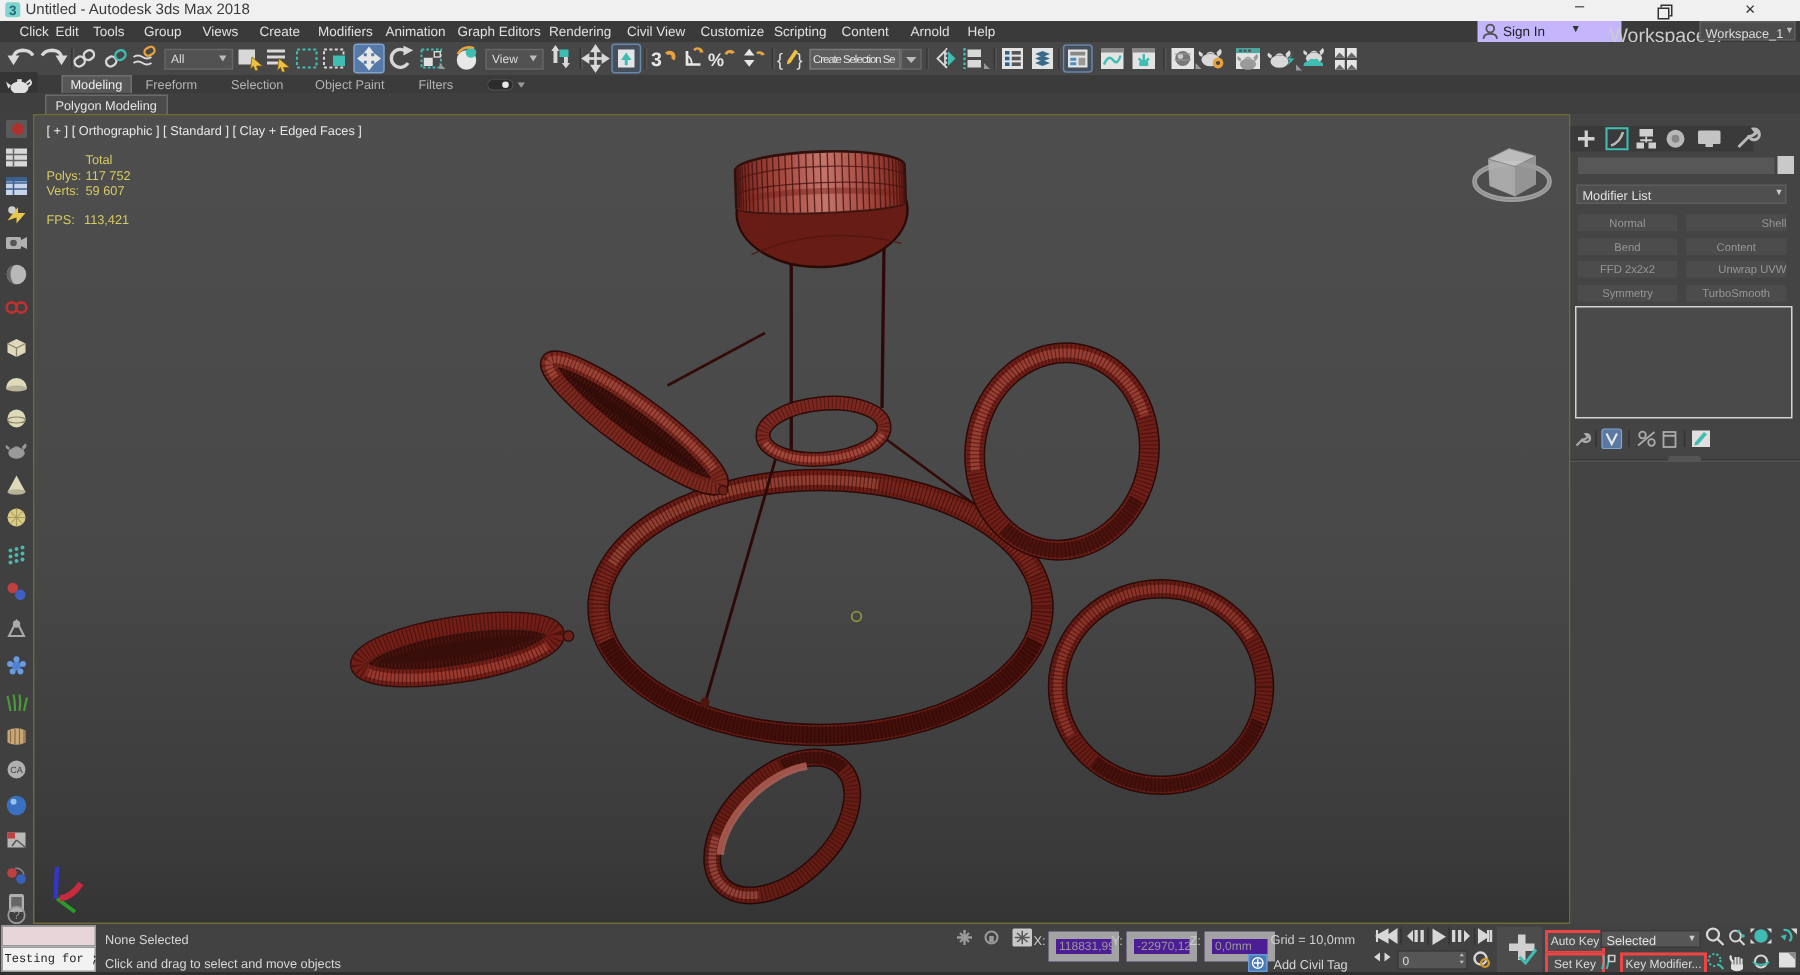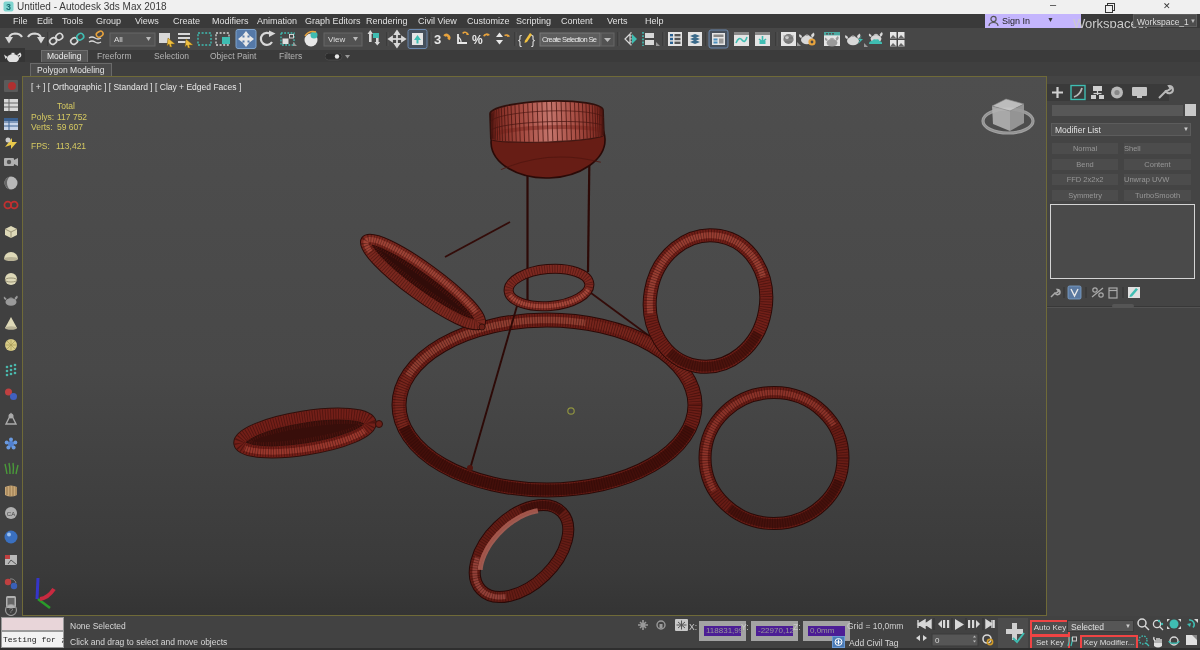--- a/index.html
+++ b/index.html
@@ -47,35 +47,35 @@
     <text x="5.5" y="9" font-size="9" font-weight="bold" fill="#1c6e74" text-anchor="middle" font-family="Liberation Sans">3</text>
   </svg>
   <div id="titletext" class="abs">Untitled - Autodesk 3ds Max 2018</div>
   <div class="abs winbtn" style="left:1050px;top:-2px;font-size:11px">–</div>
   <div class="abs winbtn" style="left:1107px;top:3px;width:6px;height:6px;border:1px solid #333"></div>
   <div class="abs winbtn" style="left:1105px;top:5px;width:6px;height:6px;border:1px solid #333;background:#f0f0f0"></div>
   <div class="abs winbtn" style="left:1163px;top:1px;font-size:9px">✕</div>
 
   <div id="menubar" class="abs"></div>
   <div class="abs" style="top:14px;left:0;width:1200px;height:14px;font-size:9px;color:#e0e0e0">
-    <span class="m abs" style="left:13px;top:2px">File</span>
+    <span class="m abs" style="left:13px;top:2px">Click</span>
     <span class="m abs" style="left:37px;top:2px">Edit</span>
     <span class="m abs" style="left:62px;top:2px">Tools</span>
     <span class="m abs" style="left:96px;top:2px">Group</span>
     <span class="m abs" style="left:135px;top:2px">Views</span>
     <span class="m abs" style="left:173px;top:2px">Create</span>
     <span class="m abs" style="left:212px;top:2px">Modifiers</span>
     <span class="m abs" style="left:257px;top:2px">Animation</span>
     <span class="m abs" style="left:305px;top:2px">Graph Editors</span>
     <span class="m abs" style="left:366px;top:2px">Rendering</span>
     <span class="m abs" style="left:418px;top:2px">Civil View</span>
     <span class="m abs" style="left:467px;top:2px">Customize</span>
     <span class="m abs" style="left:516px;top:2px">Scripting</span>
     <span class="m abs" style="left:561px;top:2px">Content</span>
-    <span class="m abs" style="left:607px;top:2px">Verts</span>
+    <span class="m abs" style="left:607px;top:2px">Arnold</span>
     <span class="m abs" style="left:645px;top:2px">Help</span>
   </div>
 
   <div class="abs" style="left:985px;top:14px;width:96px;height:14px;background:#c4b5fd;color:#222;font-size:9px;">
     <svg class="abs" style="left:3px;top:1px" width="11" height="12" viewBox="0 0 11 12">
       <circle cx="5.5" cy="4" r="2.6" fill="none" stroke="#555" stroke-width="1.2"></circle>
       <path d="M1 11 Q1 7.5 5.5 7.5 Q10 7.5 10 11" fill="none" stroke="#555" stroke-width="1.2"></path>
     </svg>
     <span class="abs" style="left:17px;top:2px">Sign In</span>
     <span class="abs" style="left:62px;top:2px;color:#333;font-size:7px">▼</span>
@@ -557,25 +557,25 @@
 <rect x="85" y="3" width="15" height="9" rx="1" fill="#c4c4c4"></rect>
       <rect x="90" y="12" width="5" height="2" fill="#c4c4c4"></rect>
 <path d="M 112 14 L 119 7 M 119 7 a 3.6 3.6 0 1 0 3 -5 l 1.8 2.6 l -2.6 1.8 Z" stroke="#b8b8b8" stroke-width="2" fill="none"></path>
 </svg>
   <div class="abs" style="left:1052px;top:105px;width:131px;height:11px;background:#575757"></div>
   <div class="abs" style="left:1185px;top:104px;width:11px;height:12px;background:#c9c9c9"></div>
   <div class="abs" style="left:1051px;top:123px;width:140px;height:13px;background:#4f4f4f;border:1px solid #5c5c5c;box-sizing:border-box"></div>
   <div class="abs" style="left:1055px;top:125px;font-size:8.5px;color:#e0e0e0">Modifier List</div>
   <div class="abs" style="left:1183px;top:126px;font-size:6px;color:#ccc">▼</div>
   <div class="abs" style="left:1052px;top:143px;width:66px;height:11px;background:#4c4c4c;color:#979797;font-size:7.5px;text-align:center;line-height:11px">Normal</div>
-  <div class="abs" style="left:1124px;top:143px;width:67px;height:11px;background:#4c4c4c;color:#979797;font-size:7.5px;text-align:left;line-height:11px">Shell</div>
+  <div class="abs" style="left:1124px;top:143px;width:67px;height:11px;background:#4c4c4c;color:#979797;font-size:7.5px;text-align:right;line-height:11px">Shell</div>
   <div class="abs" style="left:1052px;top:158.5px;width:66px;height:11px;background:#4c4c4c;color:#979797;font-size:7.5px;text-align:center;line-height:11px">Bend</div>
   <div class="abs" style="left:1124px;top:158.5px;width:67px;height:11px;background:#4c4c4c;color:#979797;font-size:7.5px;text-align:center;line-height:11px">Content</div>
   <div class="abs" style="left:1052px;top:174px;width:66px;height:11px;background:#4c4c4c;color:#979797;font-size:7.5px;text-align:center;line-height:11px">FFD 2x2x2</div>
-  <div class="abs" style="left:1124px;top:174px;width:67px;height:11px;background:#4c4c4c;color:#979797;font-size:7.5px;text-align:left;line-height:11px">Unwrap UVW</div>
+  <div class="abs" style="left:1124px;top:174px;width:67px;height:11px;background:#4c4c4c;color:#979797;font-size:7.5px;text-align:right;line-height:11px">Unwrap UVW</div>
   <div class="abs" style="left:1052px;top:189.5px;width:66px;height:11px;background:#4c4c4c;color:#979797;font-size:7.5px;text-align:center;line-height:11px">Symmetry</div>
   <div class="abs" style="left:1124px;top:189.5px;width:67px;height:11px;background:#4c4c4c;color:#979797;font-size:7.5px;text-align:center;line-height:11px">TurboSmooth</div>
   <div class="abs" style="left:1050px;top:204px;width:145px;height:75px;background:#4a4a4a;border:1.5px solid #d4d4d4;box-sizing:border-box"></div>
   <svg class="abs" style="left:1047px;top:285px" width="153" height="15" viewBox="0 0 153 15">
 <path d="M 4 12 L 8 8 M 8 8 a 2.6 2.6 0 1 0 2.2 -3.6 l 1.4 1.9 l -1.9 1.4 Z" stroke="#aaa" stroke-width="1.5" fill="none"></path>
 <line x1="17" y1="2" x2="17" y2="13" stroke="#333" stroke-width="1"></line>
 <rect x="21" y="1" width="13" height="13" rx="1.5" fill="#5b79a0" stroke="#7fa3cc" stroke-width="0.8"></rect>
 <path d="M 24 4 L 27.5 11 L 31 4" fill="none" stroke="#e8e8e8" stroke-width="1.4"></path>
 <line x1="39" y1="2" x2="39" y2="13" stroke="#333" stroke-width="1"></line>
 <circle cx="48" cy="5" r="2.2" fill="none" stroke="#aaa" stroke-width="1.2"></circle>

